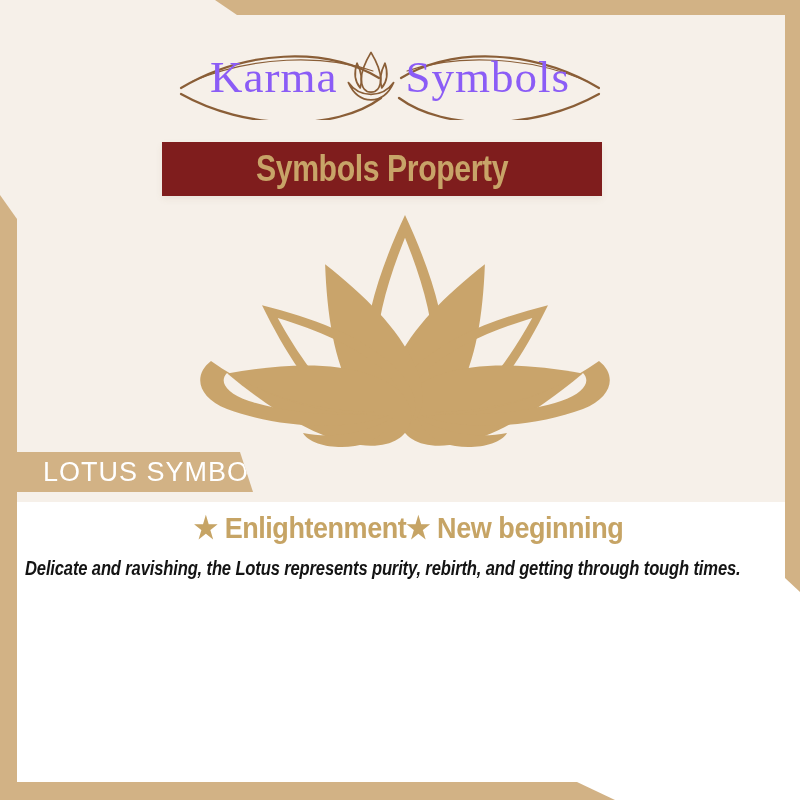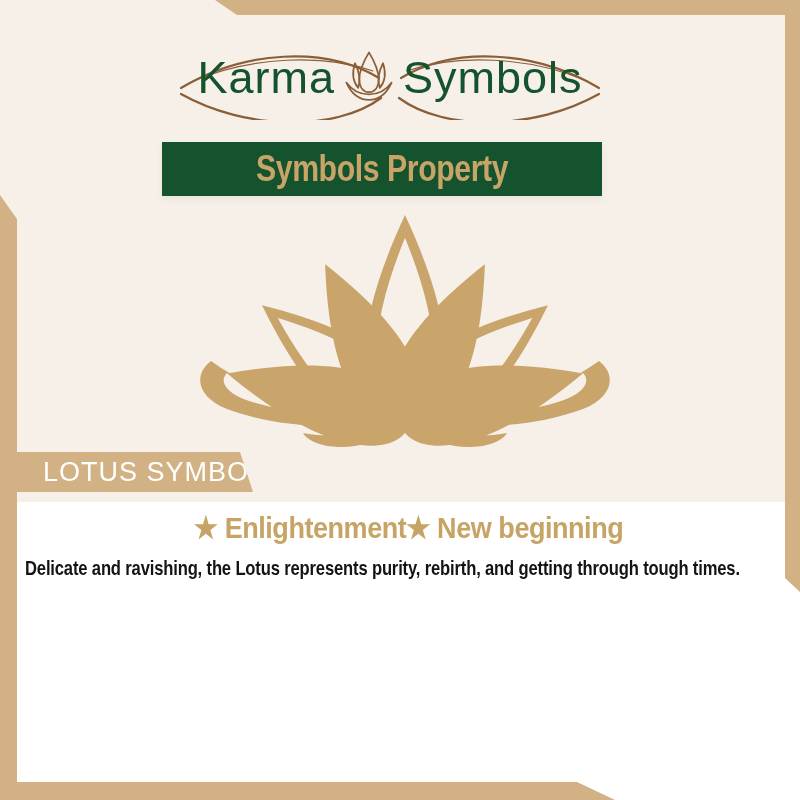--- a/index.html
+++ b/index.html
@@ -17,46 +17,46 @@
   .band-right{left:785px;top:0;width:15px;height:592px;
     clip-path:polygon(0 0,100% 0,100% 100%,0 578px);}
   .band-left{left:0;top:195px;width:17px;height:605px;
     clip-path:polygon(0 0,100% 24px,100% 100%,0 100%);}
   .band-bottom{left:0;top:782px;width:615px;height:18px;
     clip-path:polygon(0 0,577px 0,100% 100%,0 100%);}
   
   .logo{position:absolute;left:175px;top:28px;width:430px;height:92px;
     display:flex;align-items:center;justify-content:center;gap:6px;z-index:2;}
   .logo-flourish{position:absolute;left:0;top:0;width:430px;height:92px;}
-  .logo-word{position:relative;font-family:Liberation Sans, sans-serif;
-    font-size:45px;color:#14532d;letter-spacing:1px;line-height:1;padding-top:6px;text-align:center;}
+  .logo-word{position:relative;font-family:Liberation Serif, serif;
+    font-size:45px;color:#8b5cf6;letter-spacing:1px;line-height:1;padding-top:6px;text-align:center;}
   .logo-lotus{position:relative;width:56px;height:56px;margin-top:2px;}
   
   .title-banner{position:absolute;left:162px;top:142px;width:440px;height:54px;
-    background:#14532d;box-shadow:0 3px 7px rgba(120,90,50,.08);z-index:2;
+    background:#7f1d1d;box-shadow:0 3px 7px rgba(120,90,50,.08);z-index:2;
     display:flex;align-items:center;justify-content:center;}
   .title-banner .txt{display:inline-block;transform:scaleX(.84);transform-origin:center;
     font-size:36px;font-weight:700;color:#c8a468;letter-spacing:-.5px;white-space:nowrap;}
   
   .lotus-main{position:absolute;left:185px;top:203px;width:440px;height:245px;z-index:1;}
   
   .section-banner{position:absolute;left:17px;top:452px;width:236px;height:40px;
     background:#d2b285;z-index:6;
     clip-path:polygon(0 0,calc(100% - 13px) 0,100% 100%,0 100%);
     display:flex;align-items:center;}
   .section-banner .txt{font-size:27px;color:#ffffff;letter-spacing:1px;
     padding-left:26px;white-space:nowrap;}
   
   .panel{position:absolute;left:17px;top:502px;width:783px;height:357px;
     background:#ffffff;z-index:3;}
   .panel-heading{position:absolute;left:0;top:8px;width:100%;text-align:center;}
   .panel-heading .txt{display:inline-block;transform:scaleX(.9);transform-origin:center;
     font-size:30px;font-weight:700;color:#c6a465;letter-spacing:-.5px;white-space:nowrap;}
   .body-lines{position:absolute;left:8px;top:50px;width:770px;}
-  .body-line{height:31.6px;line-height:31.6px;white-space:nowrap;}
+  .body-line{height:31.6px;line-height:31.6px;white-space:nowrap;font-style:italic;}
   .body-line span{display:inline-block;transform:scaleX(.79);transform-origin:left center;
     font-size:21px;font-weight:700;color:#141414;letter-spacing:-.2px;white-space:nowrap;}
 </style>
 </head>
 <body>
 
 <div class="page">
 
   <div class="panel">
     <div class="panel-heading">

